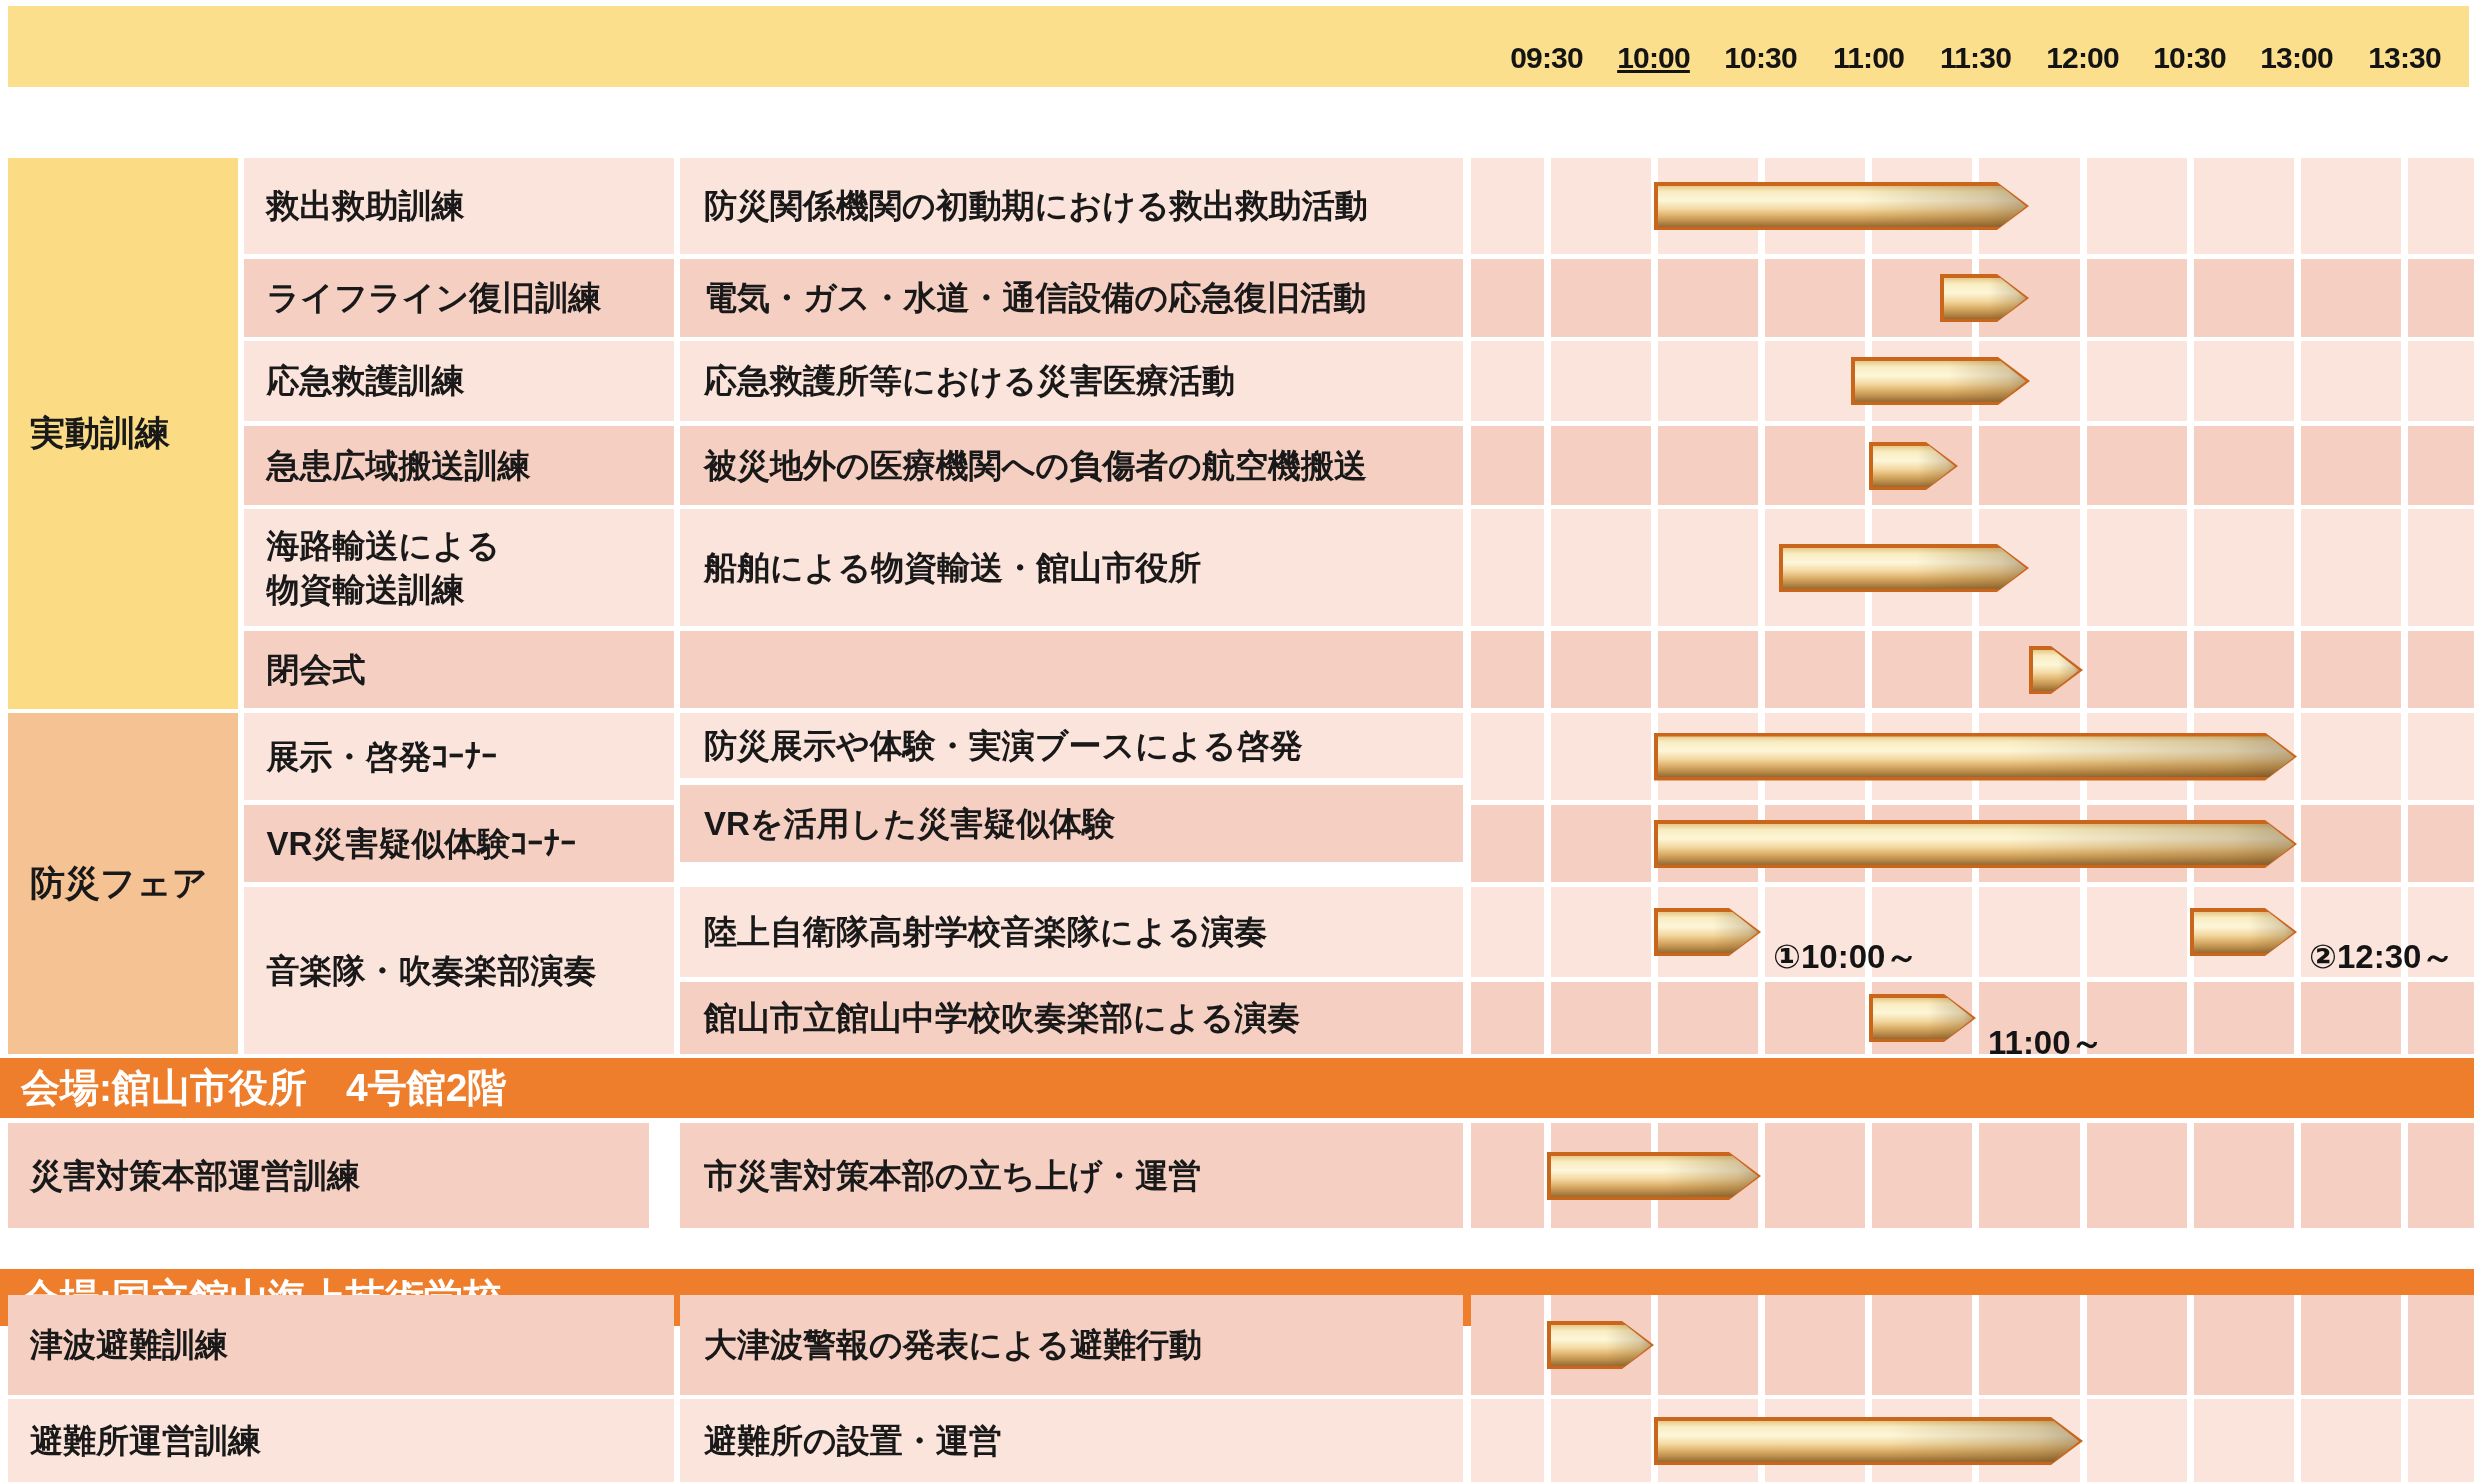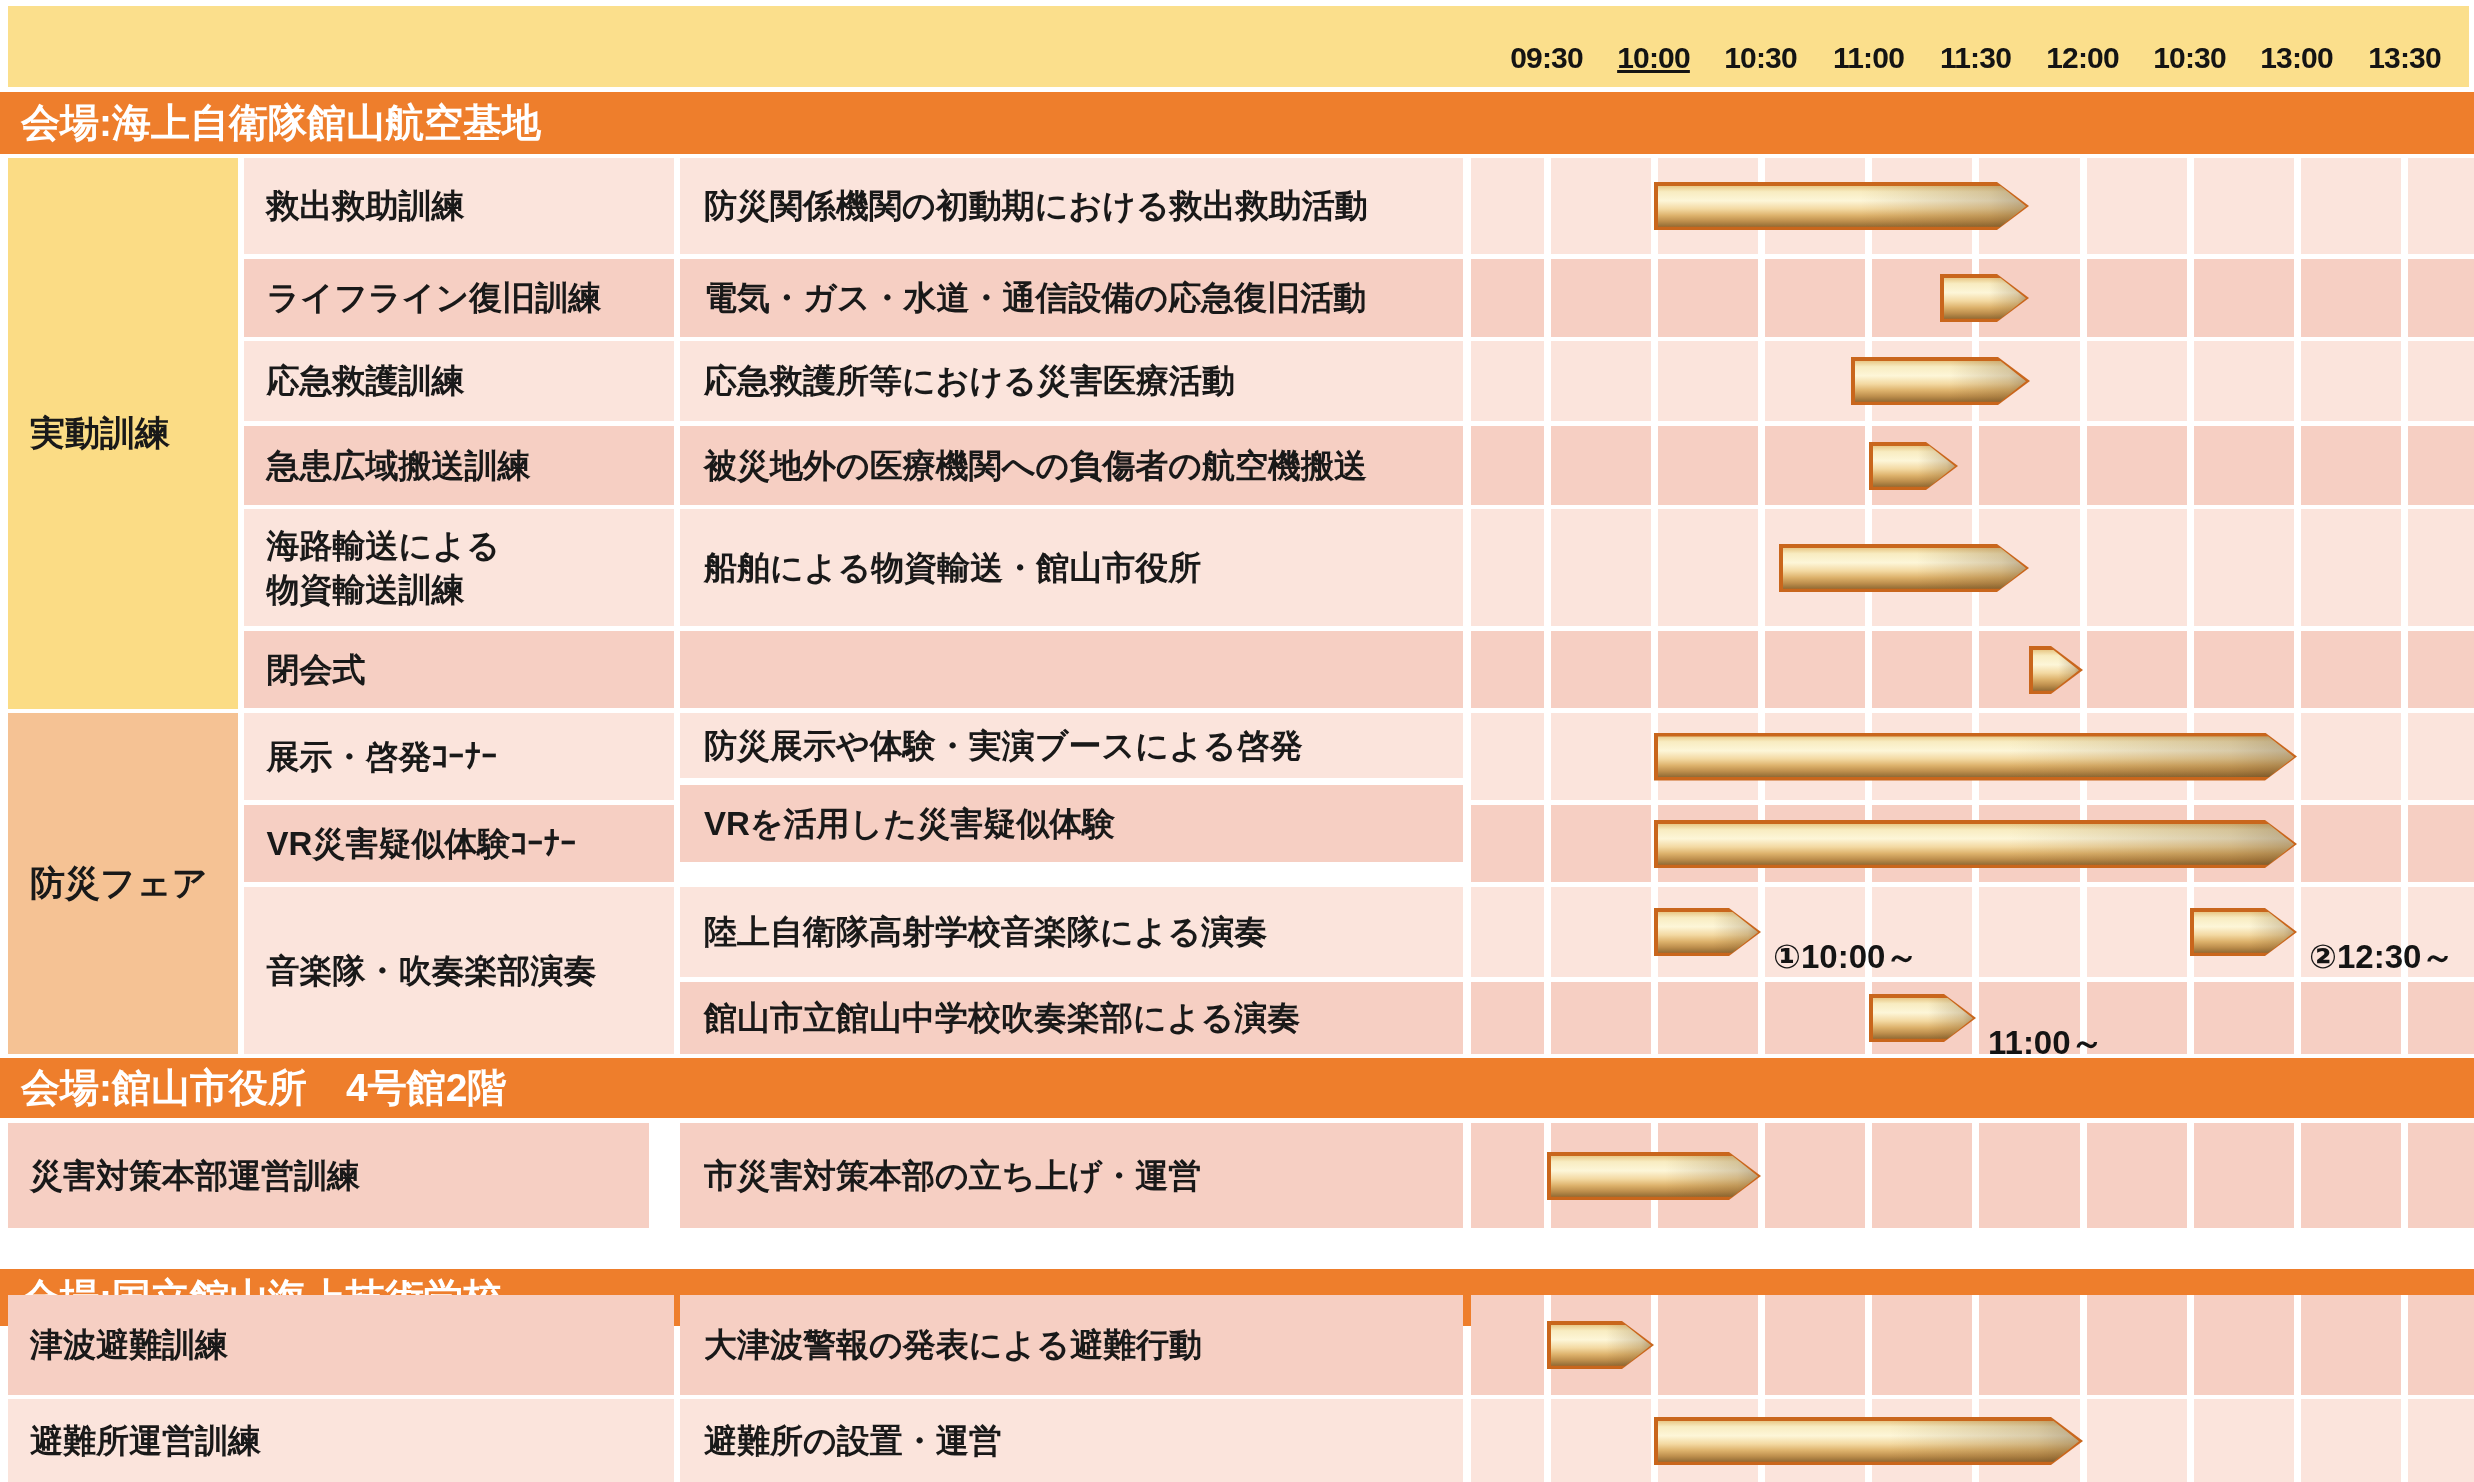--- a/index.html
+++ b/index.html
@@ -27,21 +27,20 @@
       <div class="tick" style="left: 1539px; top: 35px;">09:30</div>
       <div class="tick" style="left: 1646px; top: 35px; text-decoration: underline;">10:00</div>
       <div class="tick" style="left: 1753px; top: 35px;">10:30</div>
       <div class="tick" style="left: 1861px; top: 35px;">11:00</div>
       <div class="tick" style="left: 1968px; top: 35px;">11:30</div>
       <div class="tick" style="left: 2075px; top: 35px;">12:00</div>
       <div class="tick" style="left: 2182px; top: 35px;">10:30</div>
       <div class="tick" style="left: 2289px; top: 35px;">13:00</div>
       <div class="tick" style="left: 2397px; top: 35px;">13:30</div>
     </div>
-  <div id="sec-h-0" class="section-header" style="top: 92px; height: 62px; background: rgb(238, 126, 44);">会場:海上自衛隊館山航空基地</div>
   <div id="sec-h-1" class="section-header" style="top: 1058px; height: 60px; background: rgb(238, 126, 44);">会場:館山市役所　4号館2階</div>
   <div id="sec-h-2" class="section-header" style="top: 1269px; height: 57px; background: rgb(238, 126, 44);">会場:国立館山海上技術学校</div>
 <div class="cell row-label" style="left: 244px; top: 158px; width: 430px; height: 96px; background: rgb(251, 228, 220);">救出救助訓練</div>
     <div class="cell row-desc" style="left: 680px; top: 158px; width: 783px; height: 96px; background: rgb(251, 228, 220);">防災関係機関の初動期における救出救助活動</div>
     <div class="cell chart-cell" style="left: 1471px; top: 158px; width: 1004px; height: 96px; background: rgb(251, 228, 220);">
       <div class="gridline" style="left: 73px;"></div>
       <div class="gridline" style="left: 180px;"></div>
       <div class="gridline" style="left: 287px;"></div>
       <div class="gridline" style="left: 394px;"></div>
       <div class="gridline" style="left: 501px;"></div>

